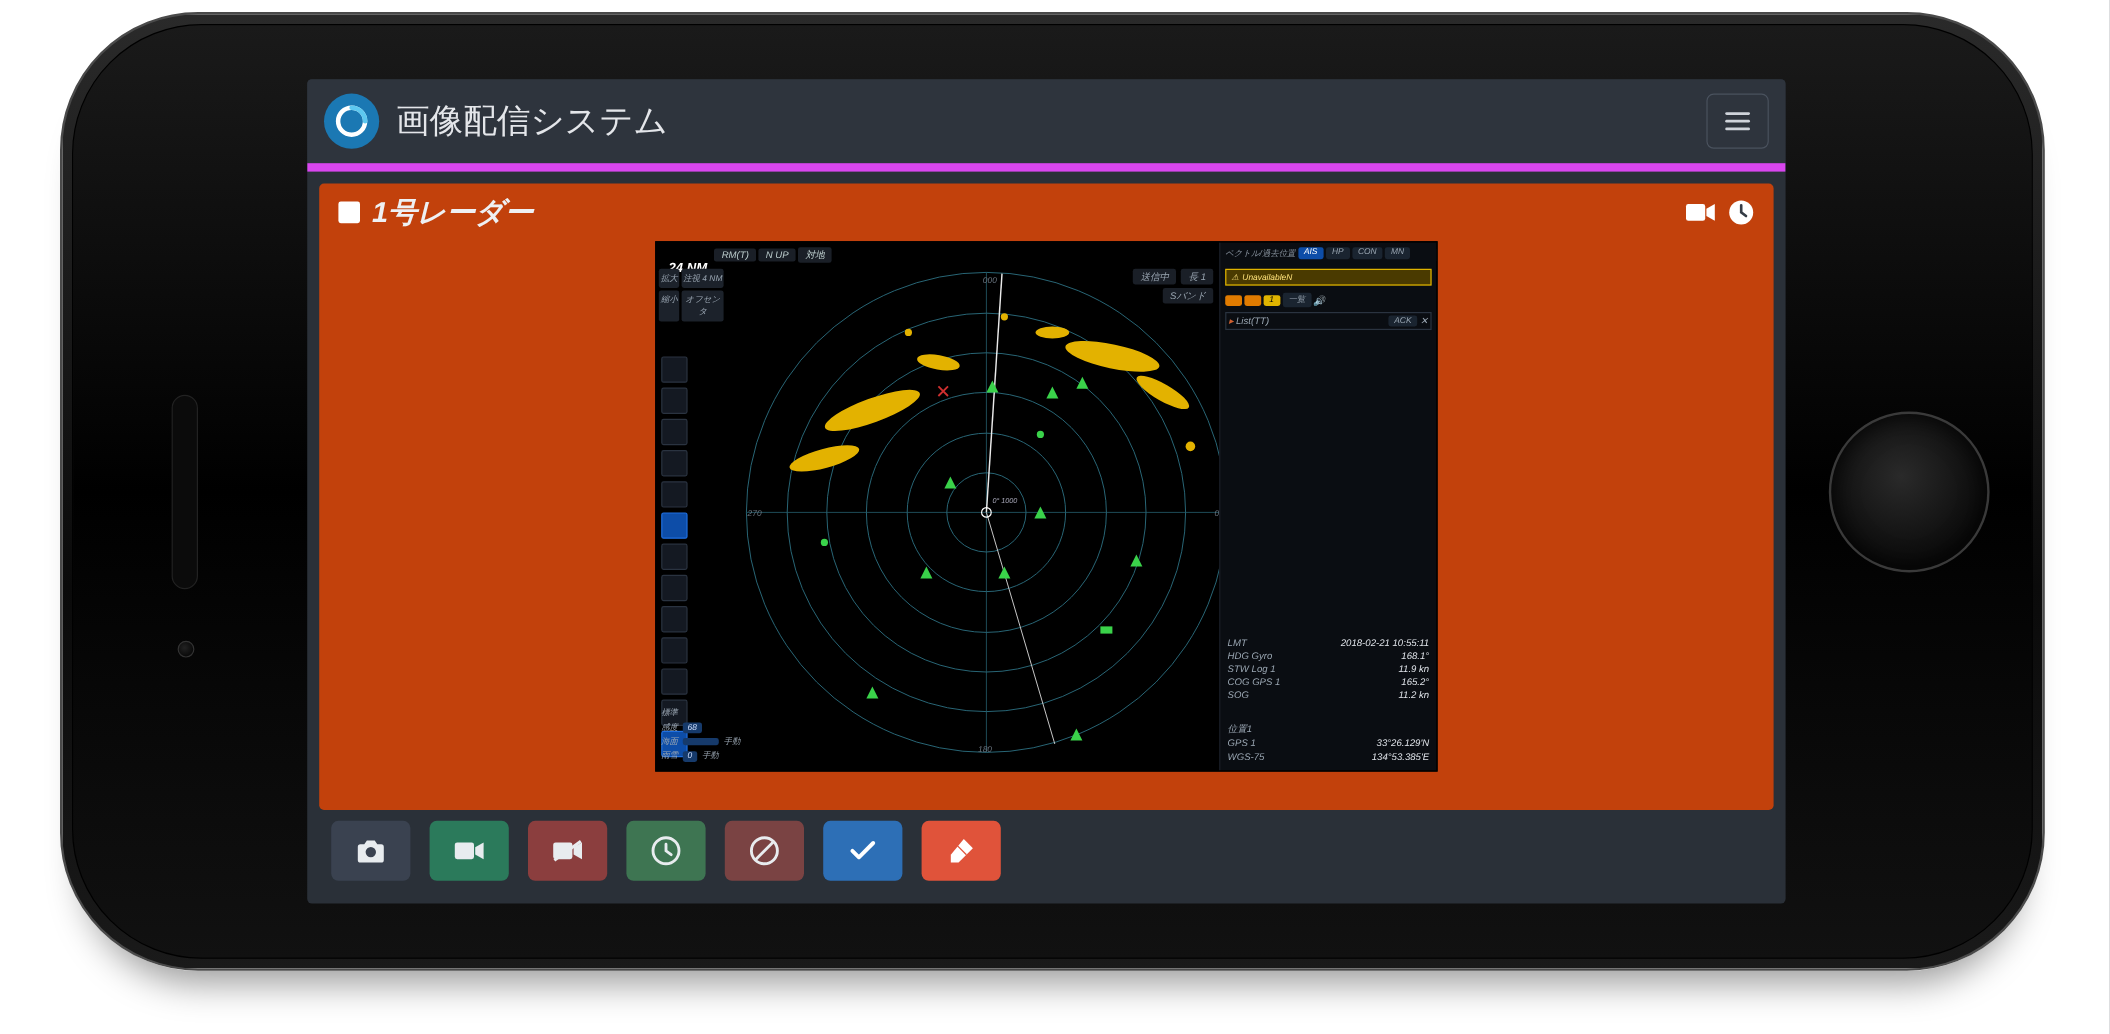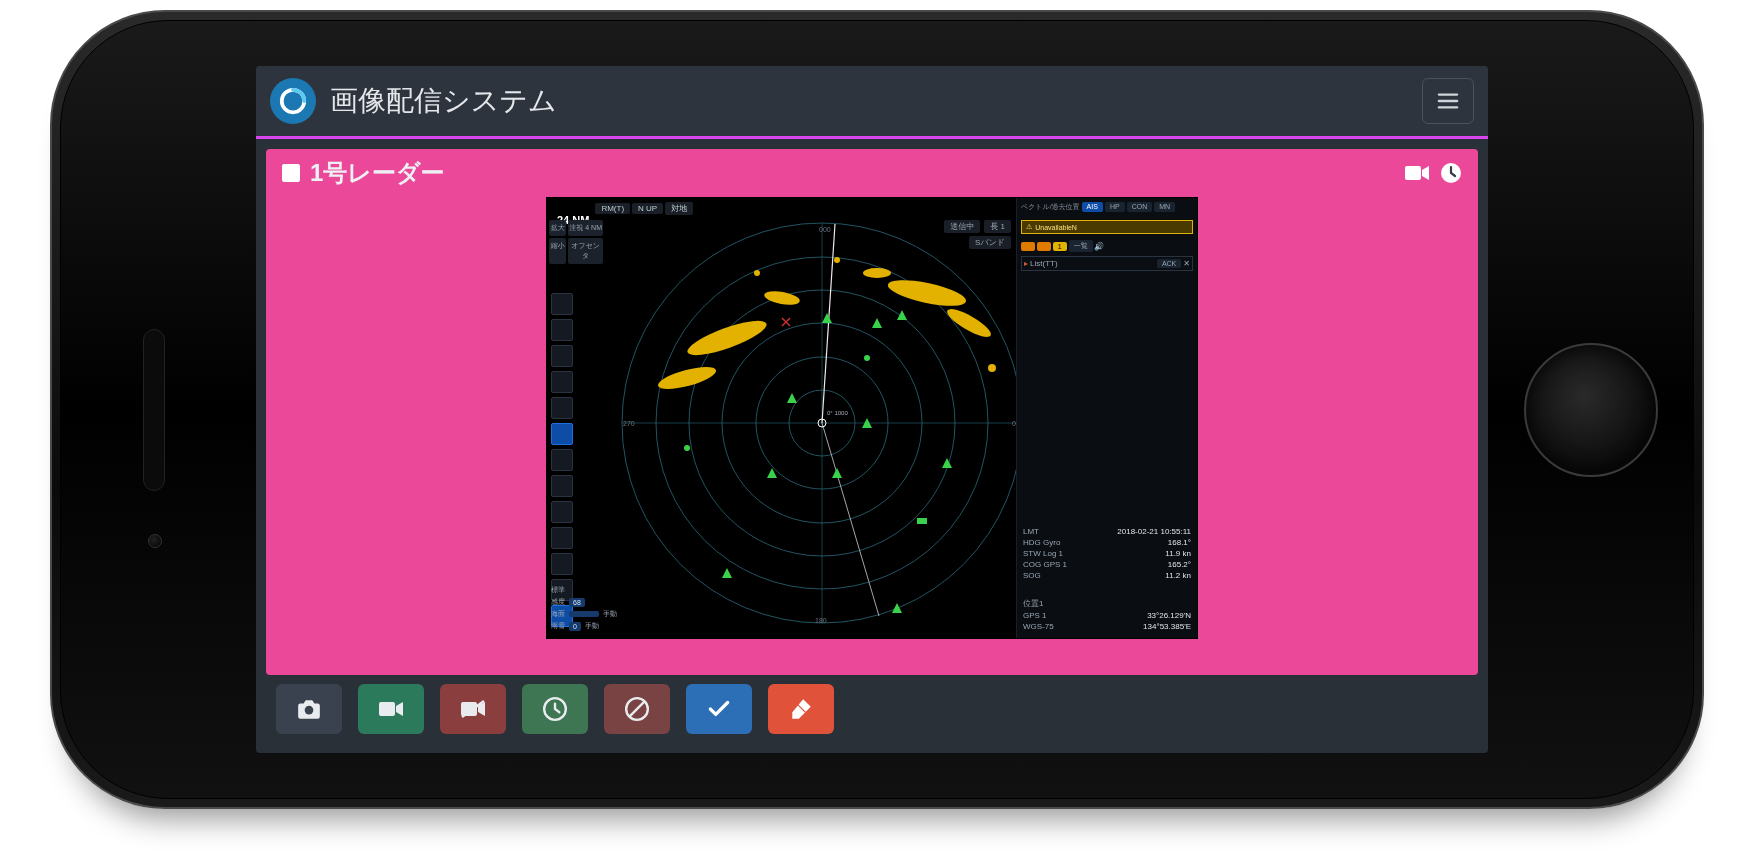--- a/index.html
+++ b/index.html
@@ -78,21 +78,21 @@
   }
 
   
   .header {
     height: 70px;
     background: #2e343d;
     display: flex;
     align-items: center;
     padding: 0 14px;
     gap: 14px;
-    border-bottom: 3px solid #d946ef;
+    border-bottom: 7px solid #d946ef;
   }
   .logo {
     width: 46px;
     height: 46px;
     border-radius: 50%;
     background: #1b78b3;
     display: flex;
     align-items: center;
     justify-content: center;
   }
@@ -117,26 +117,27 @@
 
   
   .content {
     flex: 1;
     padding: 10px 10px 0 10px;
     display: flex;
     flex-direction: column;
     min-height: 0;
   }
   .panel {
-    background: #ec4899;
+    background: #c2410c;
     border-radius: 4px;
     flex: 1;
     display: flex;
     flex-direction: column;
     min-height: 0;
+    font-style: italic;
   }
   .panel-header {
     height: 48px;
     display: flex;
     align-items: center;
     padding: 0 16px;
     gap: 10px;
     color: #eef0f3;
   }
   .stop-indicator {

